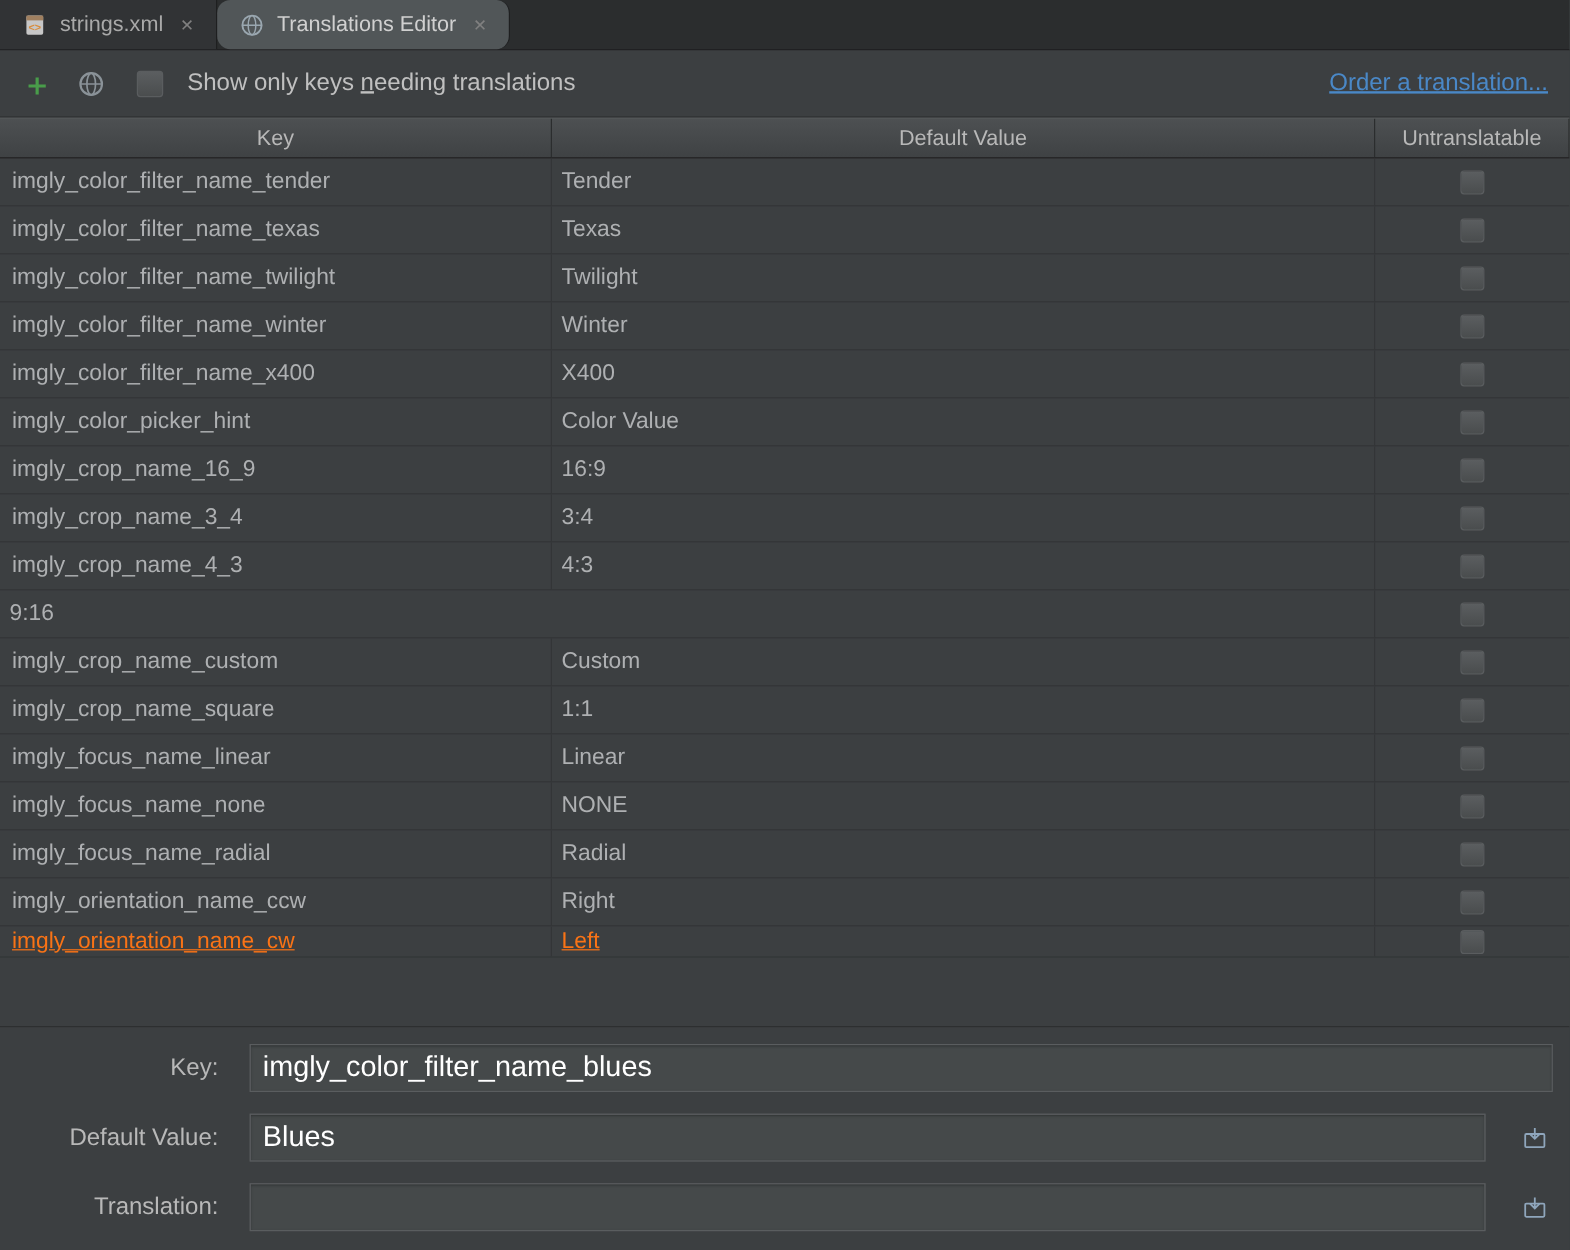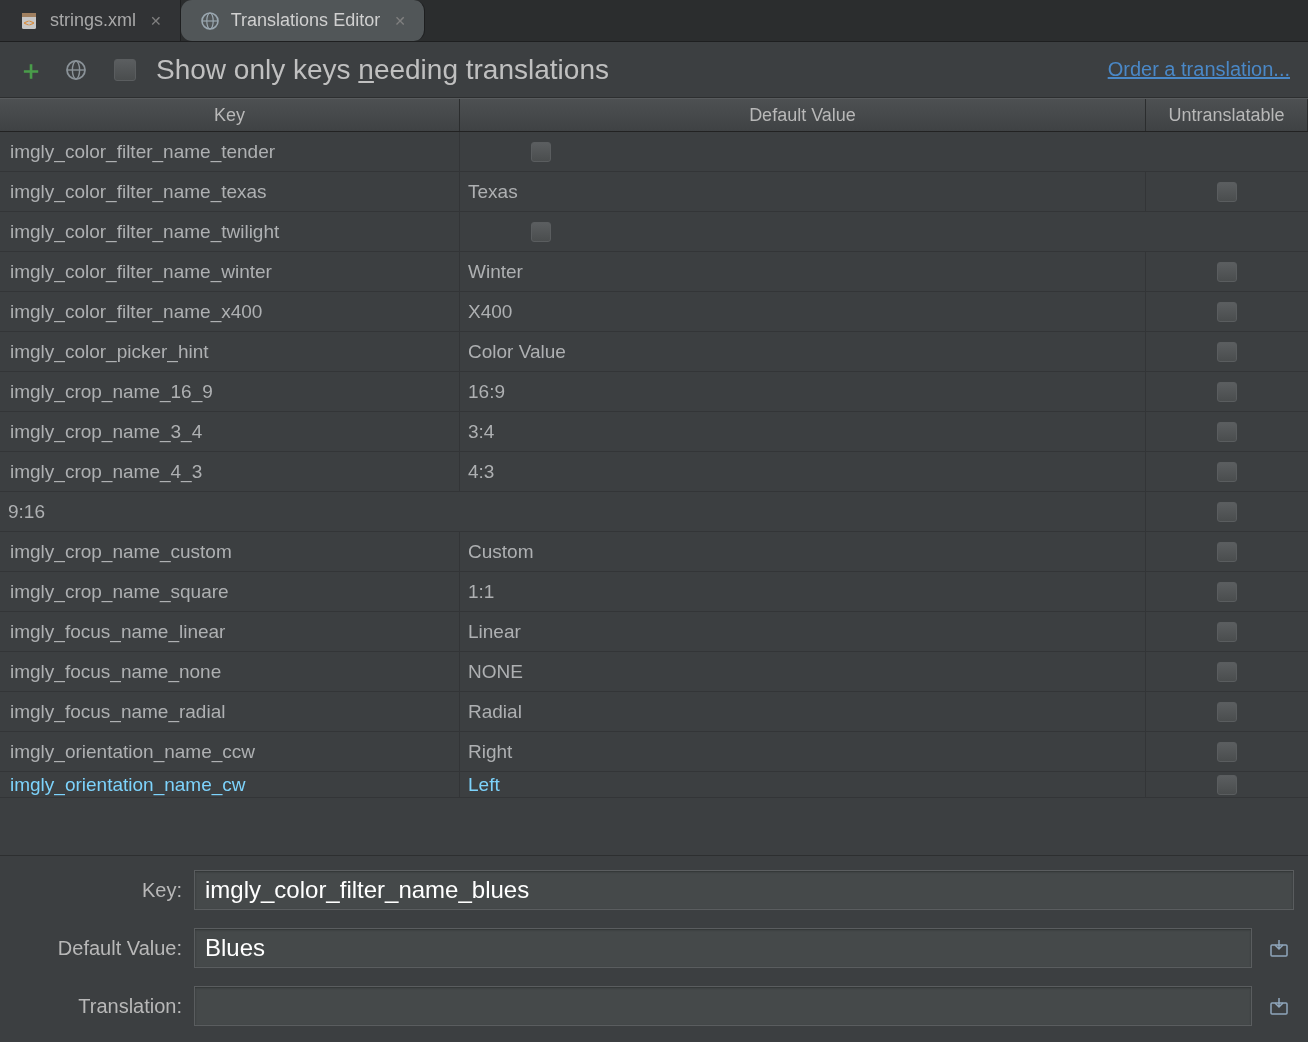--- a/index.html
+++ b/index.html
@@ -77,21 +77,21 @@
     width:22px;height:22px;
     border:1px solid #5a5d5f;
     border-radius:3px;
     background:linear-gradient(#5b5e60,#4a4d4e);
     cursor:pointer;
     display:inline-block;
     margin-left:6px;
   }
   .toolbar .cb-label {
     color:#c0c0c0;
-    font-size:28px;
+    font-size:20px;
     cursor:pointer;
   }
   .toolbar .cb-label .ul { text-decoration: underline; }
   .toolbar .spacer { flex:1; }
   .toolbar .order-link {
     color:#4a88c7;
     text-decoration: underline;
     font-size:20px;
     cursor:pointer;
   }
@@ -146,31 +146,31 @@
     display:flex;align-items:center;justify-content:center;
     height:100%;
   }
   .row .untr-cb {
     width:20px;height:20px;
     border:1px solid #5a5d5f;
     border-radius:3px;
     background:linear-gradient(#5b5e60,#4a4d4e);
     cursor:pointer;
   }
-  .row.lastcut { height:26px; overflow:hidden; color:#7dd3fc;}
+  .row.lastcut { height:26px; overflow:hidden; color:#f97316;text-decoration:underline;}
 
   
   .detail {
     background:#3c3f41;
     border-top:1px solid #2d2f30;
     padding:14px 14px 16px 14px;
     display:flex;flex-direction:column;gap:18px;
   }
   .drow {
-    display:flex;align-items:center;gap:12px;
+    display:flex;align-items:center;gap:26px;
   }
   .drow .dlabel {
     width:168px;
     text-align:right;
     color:#b8b8b8;
     font-size:20px;
   }
   .drow .dinput {
     flex:1;
     height:40px;
@@ -237,33 +237,35 @@
 
 <div class="thead">
   <div class="col col-key">Key</div>
   <div class="col col-val">Default Value</div>
   <div class="col col-untr">Untranslatable</div>
 </div>
 
 <div class="tbody" id="tbody">
     <div class="row">
       <div class="cell-key">imgly_color_filter_name_tender</div>
+      <div class="cell-val">Tender</div>
       <div class="cell-untr">
         <span class="untr-cb"></span>
       </div>
     </div>
     <div class="row">
       <div class="cell-key">imgly_color_filter_name_texas</div>
       <div class="cell-val">Texas</div>
       <div class="cell-untr">
         <span class="untr-cb"></span>
       </div>
     </div>
     <div class="row">
       <div class="cell-key">imgly_color_filter_name_twilight</div>
+      <div class="cell-val">Twilight</div>
       <div class="cell-untr">
         <span class="untr-cb"></span>
       </div>
     </div>
     <div class="row">
       <div class="cell-key">imgly_color_filter_name_winter</div>
       <div class="cell-val">Winter</div>
       <div class="cell-untr">
         <span class="untr-cb"></span>
       </div>

